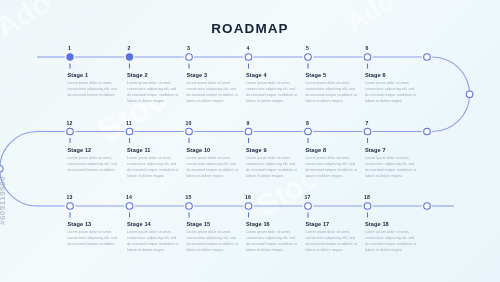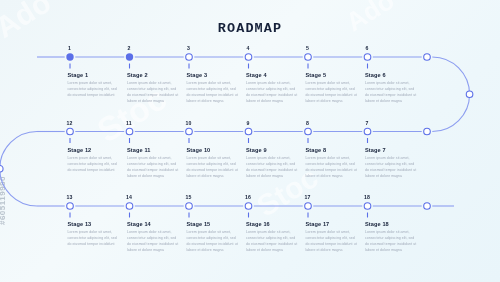--- a/index.html
+++ b/index.html
@@ -10,21 +10,20 @@
     position:relative;
   }
   #stage{position:absolute;inset:0;}
 
   
   .title{
     position:absolute;left:0;right:0;top:21px;
     text-align:center;
     font-size:13.5px;font-weight:bold;letter-spacing:1.1px;
     color:#16213a;
-    font-family:Liberation Mono, monospace;
   }
 
   
   svg.skeleton{position:absolute;left:0;top:0;width:500px;height:282px;}
 
   
   .col{position:absolute;width:58px;}
   .num{
     position:absolute;left:0;top:0;width:10px;text-align:center;
     font-size:5.2px;font-weight:bold;color:#16213a;letter-spacing:.2px;

